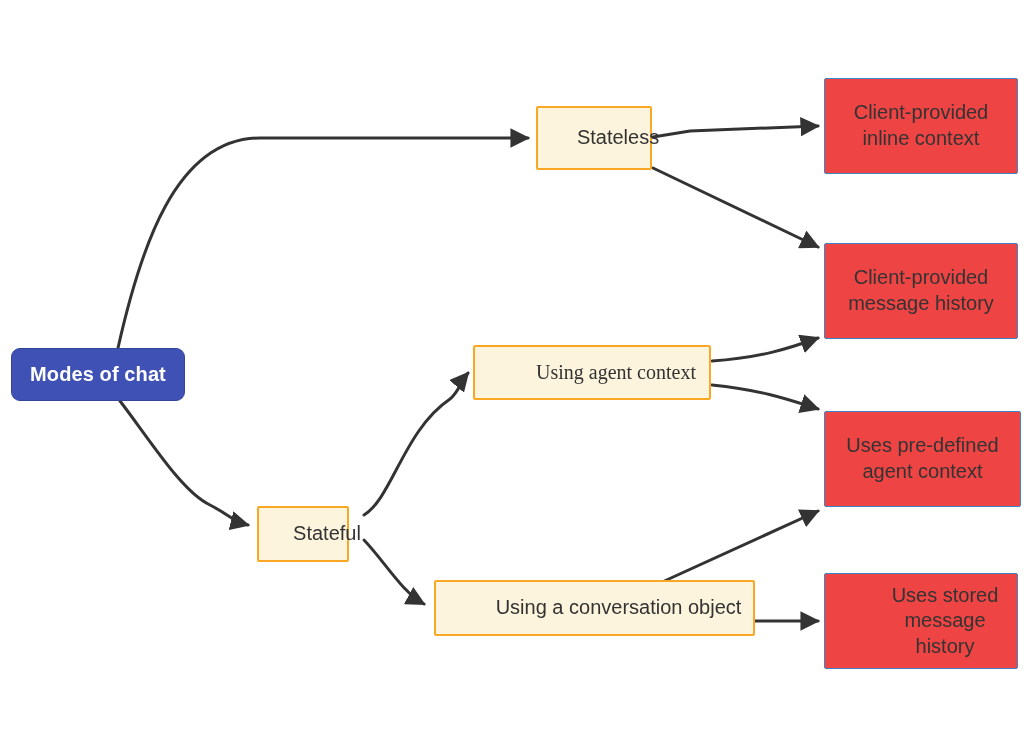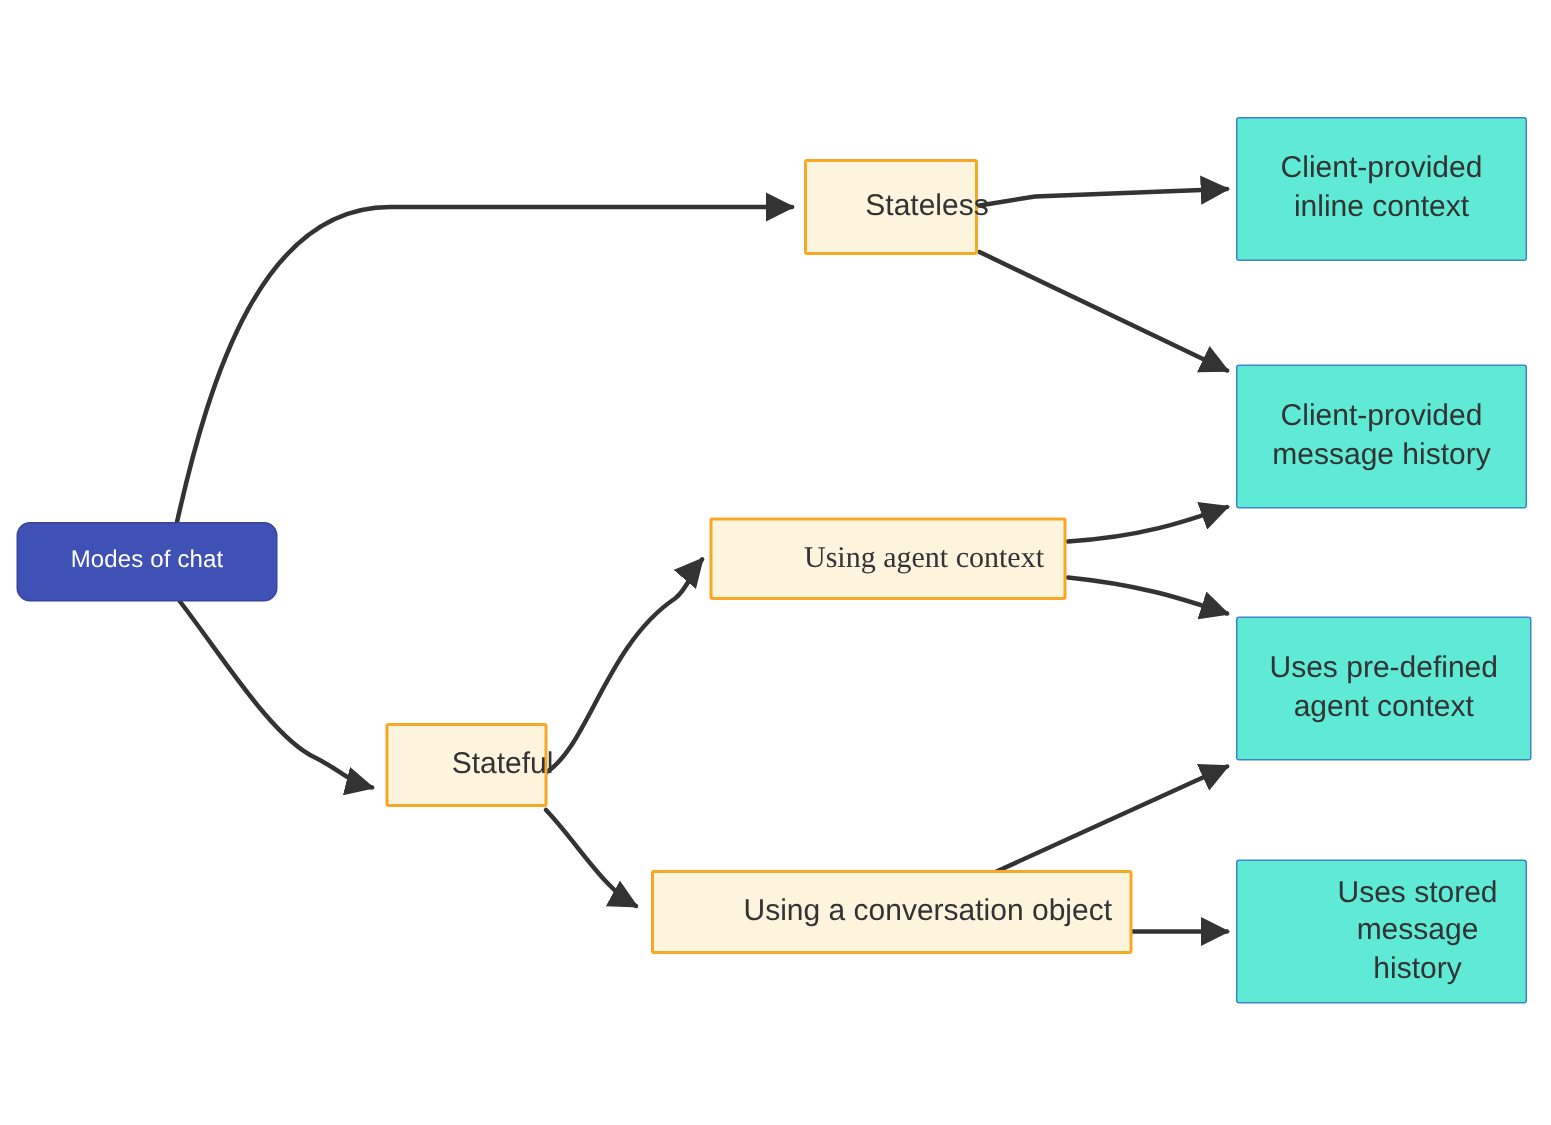--- a/index.html
+++ b/index.html
@@ -33,34 +33,34 @@
     text-align: center;
     line-height: 1.28;
     white-space: pre-line;
     z-index: 2;
   }
   .node-root {
     background: #3f51b5;
     border: 1.4px solid #36459c;
     border-radius: 9px;
     color: #ffffff;
-    font-weight: normal;
-    font-size: 16px;
+    font-weight: bold;
+    font-size: 20px;
     letter-spacing: .1px;
   }
   .node-mid {
     background: #fdf4dd;
     border: 2px solid #f9a825;
     border-radius: 2px;
     color: #333333;
     font-size: 20px;
     padding-left: 48px;
   }
   .node-leaf {
-    background: #5eead4;
+    background: #ef4444;
     border: 1.6px solid #3d85c8;
     border-radius: 2px;
     color: #333333;
     font-size: 20px;
   }
 </style>
 </head>
 <body>
 
 <div id="canvas">
@@ -86,21 +86,21 @@
   </svg>
 
   <div class="node node-root" style="left:11px; top:348px; width:174px; height:53px;">
     <span>Modes of chat</span>
   </div>
 
   <div class="node node-mid" style="left:536px; top:106px; width:116px; height:64px;">
     <span>Stateless</span>
   </div>
 
-  <div class="node node-mid" style="left:257px; top:482px; width:108px; height:56px;">
+  <div class="node node-mid" style="left:257px; top:506px; width:92px; height:56px;">
     <span>Stateful</span>
   </div>
 
   <div class="node node-mid" style="left:473px; top:345px; width:238px; height:55px;font-family:Liberation Serif, serif;">
     <span>Using agent context</span>
   </div>
 
   <div class="node node-mid" style="left:434px; top:580px; width:321px; height:56px;align-items:center;">
     <span>Using a conversation object</span>
   </div>

